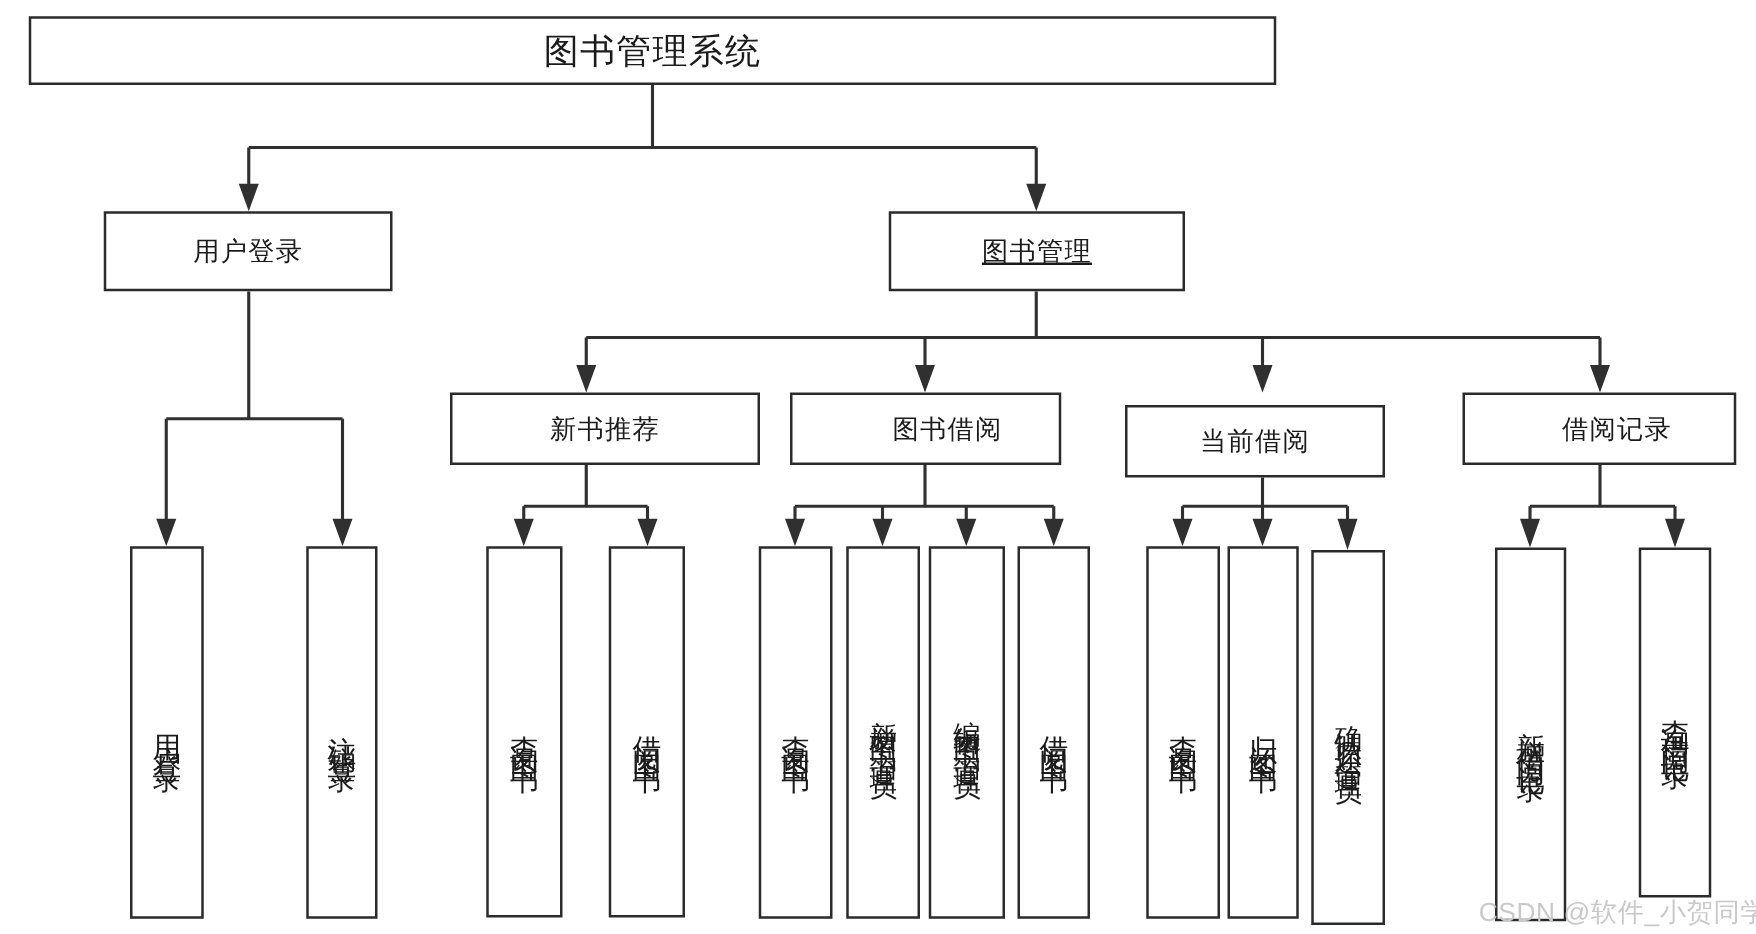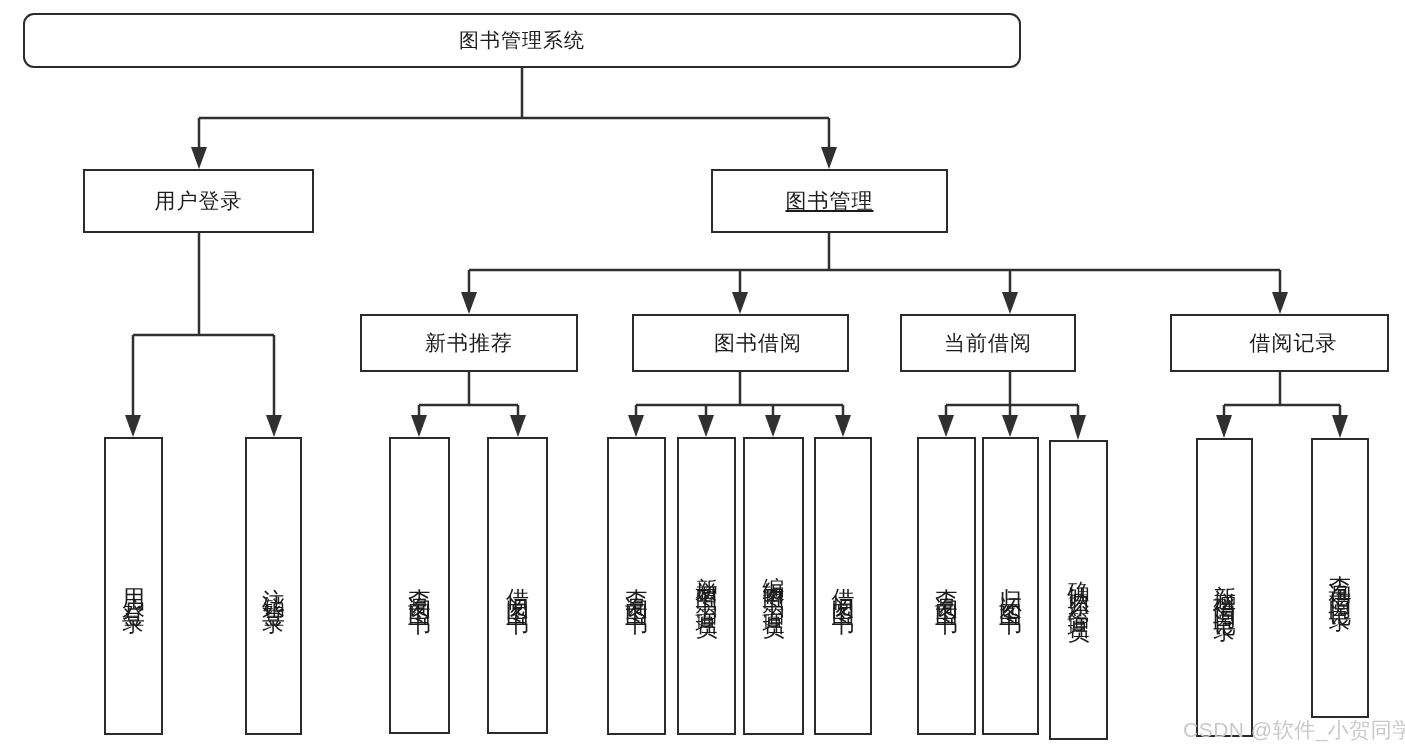--- a/index.html
+++ b/index.html
@@ -1,21 +1,21 @@
 <!DOCTYPE html>
 <html><head>
 <meta charset="utf-8">
 <style>
   html,body { margin:0; padding:0; background:#ffffff; font-family:"Liberation Sans", sans-serif; }
   #canvas { position:relative; width:1405px; height:747px; background:#ffffff; overflow:hidden; }
   #connectors { position:absolute; left:0; top:0; z-index:1; }
   .node { position:absolute; box-sizing:border-box; border:2.5px solid #2b2b2b; background:#ffffff;
           display:flex; align-items:center; justify-content:center; color:#1b1b1b; z-index:2; }
   .h  { font-size:21px; letter-spacing:1px; }
-  .h.root { font-size:20px;border-radius:11px; }
+  .h.root { font-size:28px; }
   .v span { writing-mode:vertical-rl; text-orientation:mixed; font-size:23px; letter-spacing:8px; line-height:1; }
   .v.long span { font-size:22px; letter-spacing:6px; }
   .v.mid span { letter-spacing:7px; }
   .watermark { position:absolute; left:1183px; top:716px; font-size:21px; color:#c9c9c9;
                letter-spacing:0.5px; z-index:5; white-space:nowrap; }
 </style>
 </head>
 <body>
 
 <div id="canvas">
@@ -51,23 +51,23 @@
       <polygon points="1216,415 1232,415 1224,438"></polygon>
       <polygon points="1332,415 1348,415 1340,438"></polygon>
     </g>
   </svg>
 
   <div class="node h root" style="left:23px; top:13px; width:998px; height:55px;">图书管理系统</div>
 
   <div class="node h" style="left:83px; top:169px; width:231px; height:64px;">用户登录</div>
   <div class="node h" style="left:711px; top:169px; width:237px; height:64px;text-decoration:underline;">图书管理</div>
 
-  <div class="node h" style="left:360px; top:314px; width:218px; height:58px;">新书推荐</div>
+  <div class="node h" style="left:360px; top:314px; width:248px; height:58px;">新书推荐</div>
   <div class="node h" style="left:632px; top:314px; width:217px; height:58px;padding-left:35px;">图书借阅</div>
-  <div class="node h" style="left:900px; top:314px; width:176px; height:58px;">当前借阅</div>
+  <div class="node h" style="left:900px; top:324px; width:208px; height:58px;">当前借阅</div>
   <div class="node h" style="left:1170px; top:314px; width:219px; height:58px;padding-left:28px;">借阅记录</div>
 
   <div class="node v" style="left:104px; top:437px; width:59px; height:298px;">
     <span>用户登录</span>
   </div>
   <div class="node v" style="left:245px; top:437px; width:57px; height:298px;">
     <span>注销登录</span>
   </div>
 
   <div class="node v" style="left:389px; top:437px; width:61px; height:297px;">

